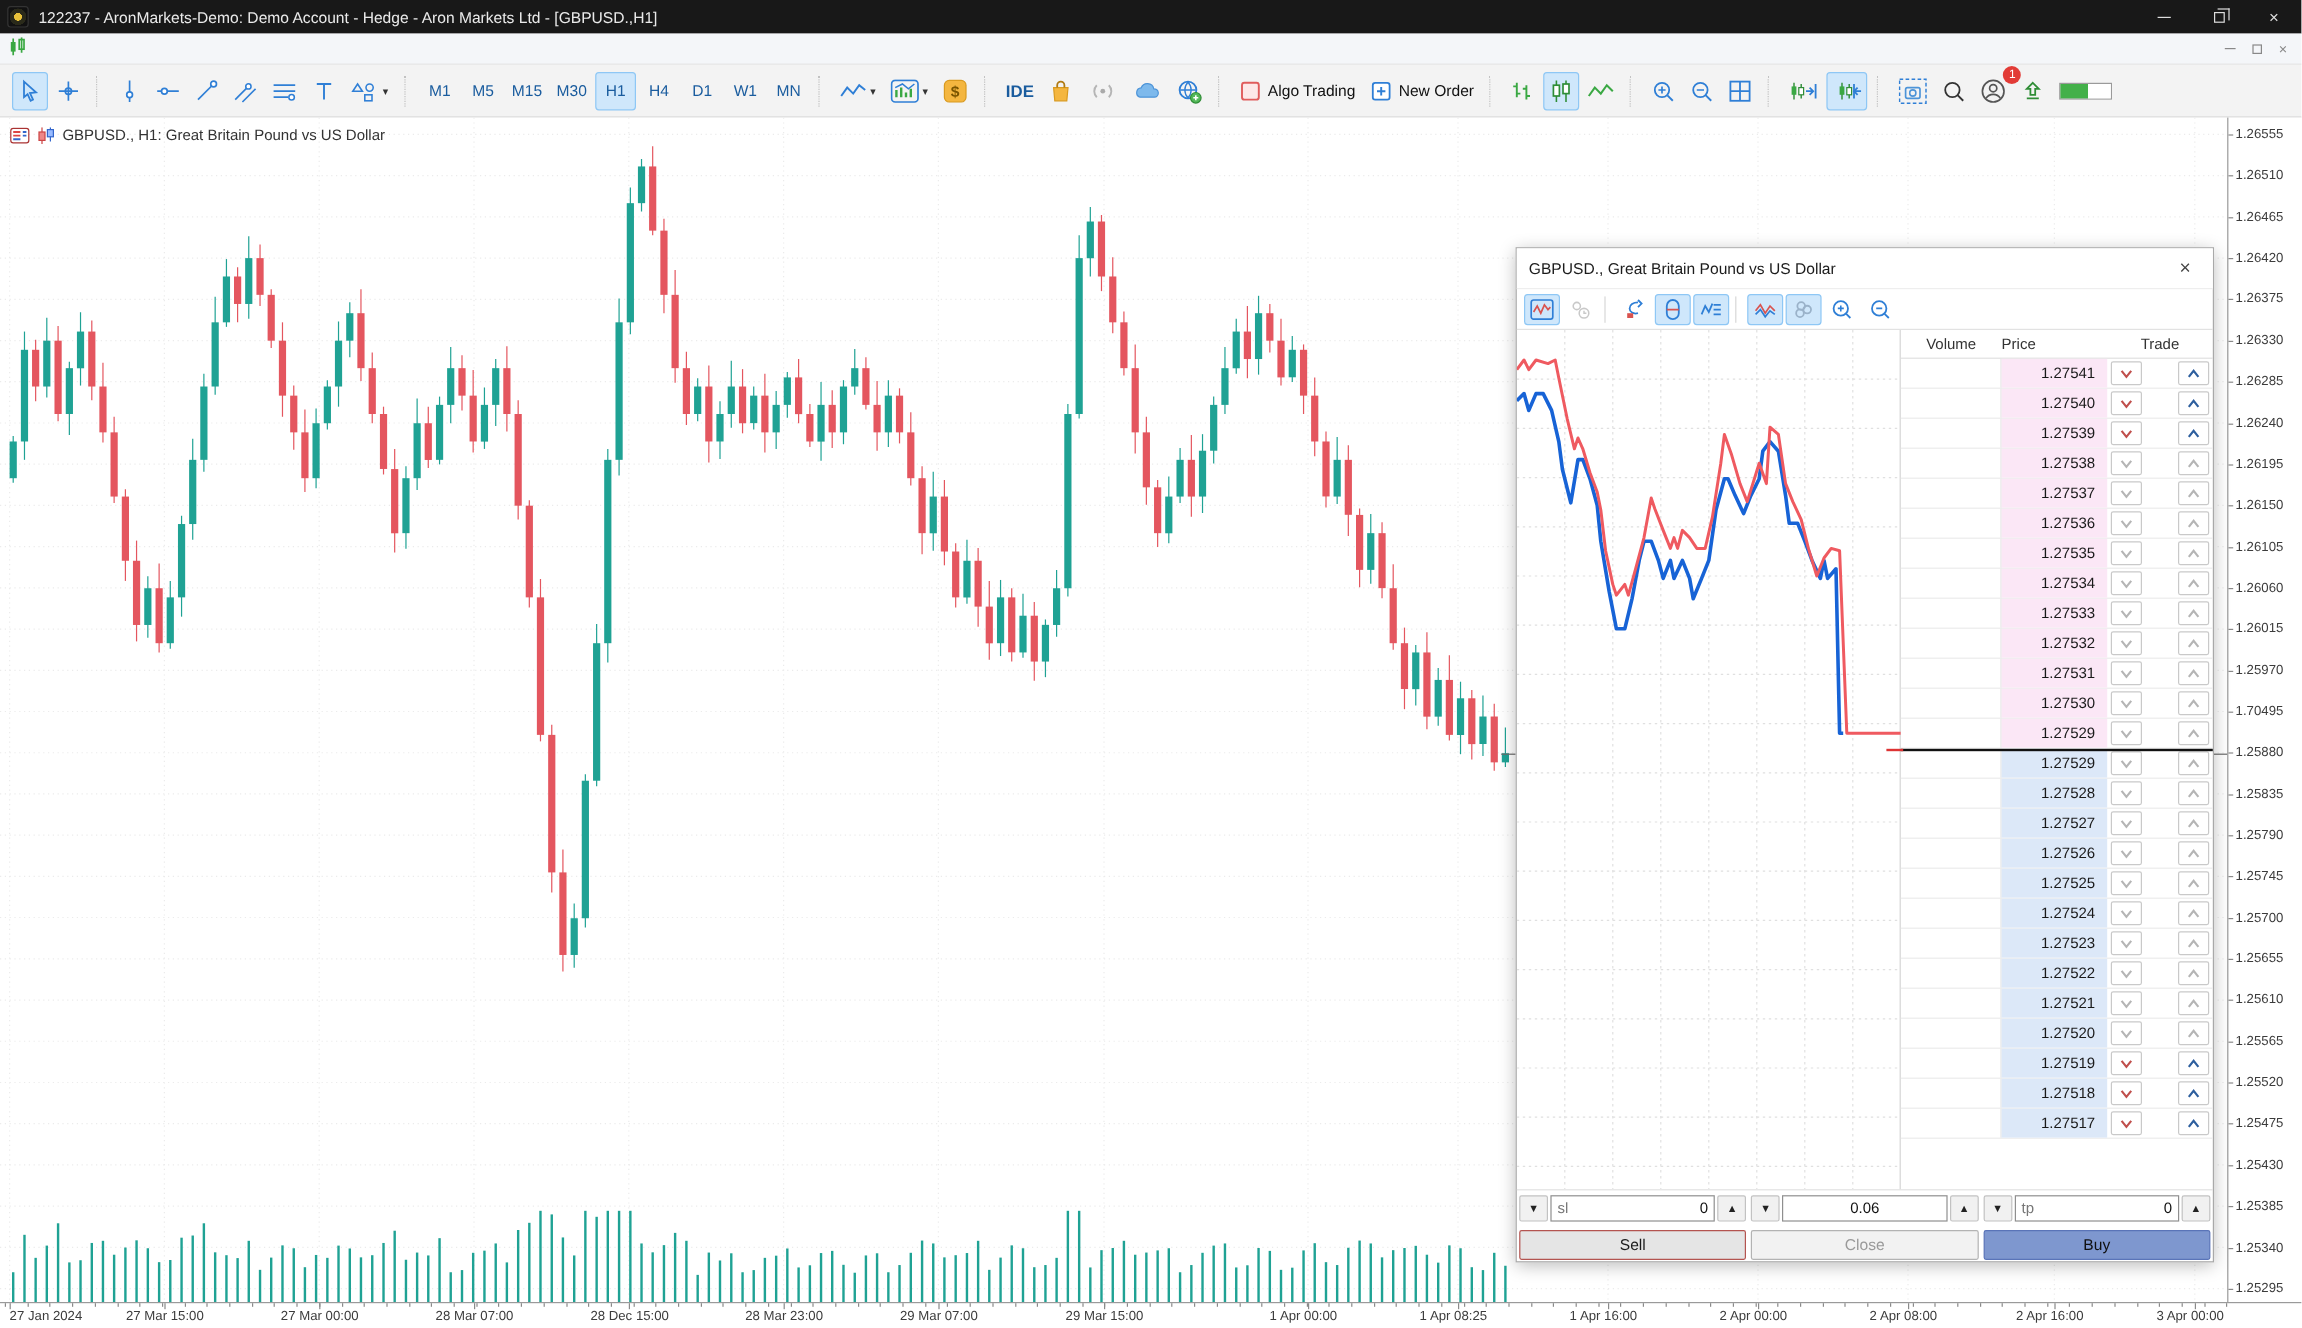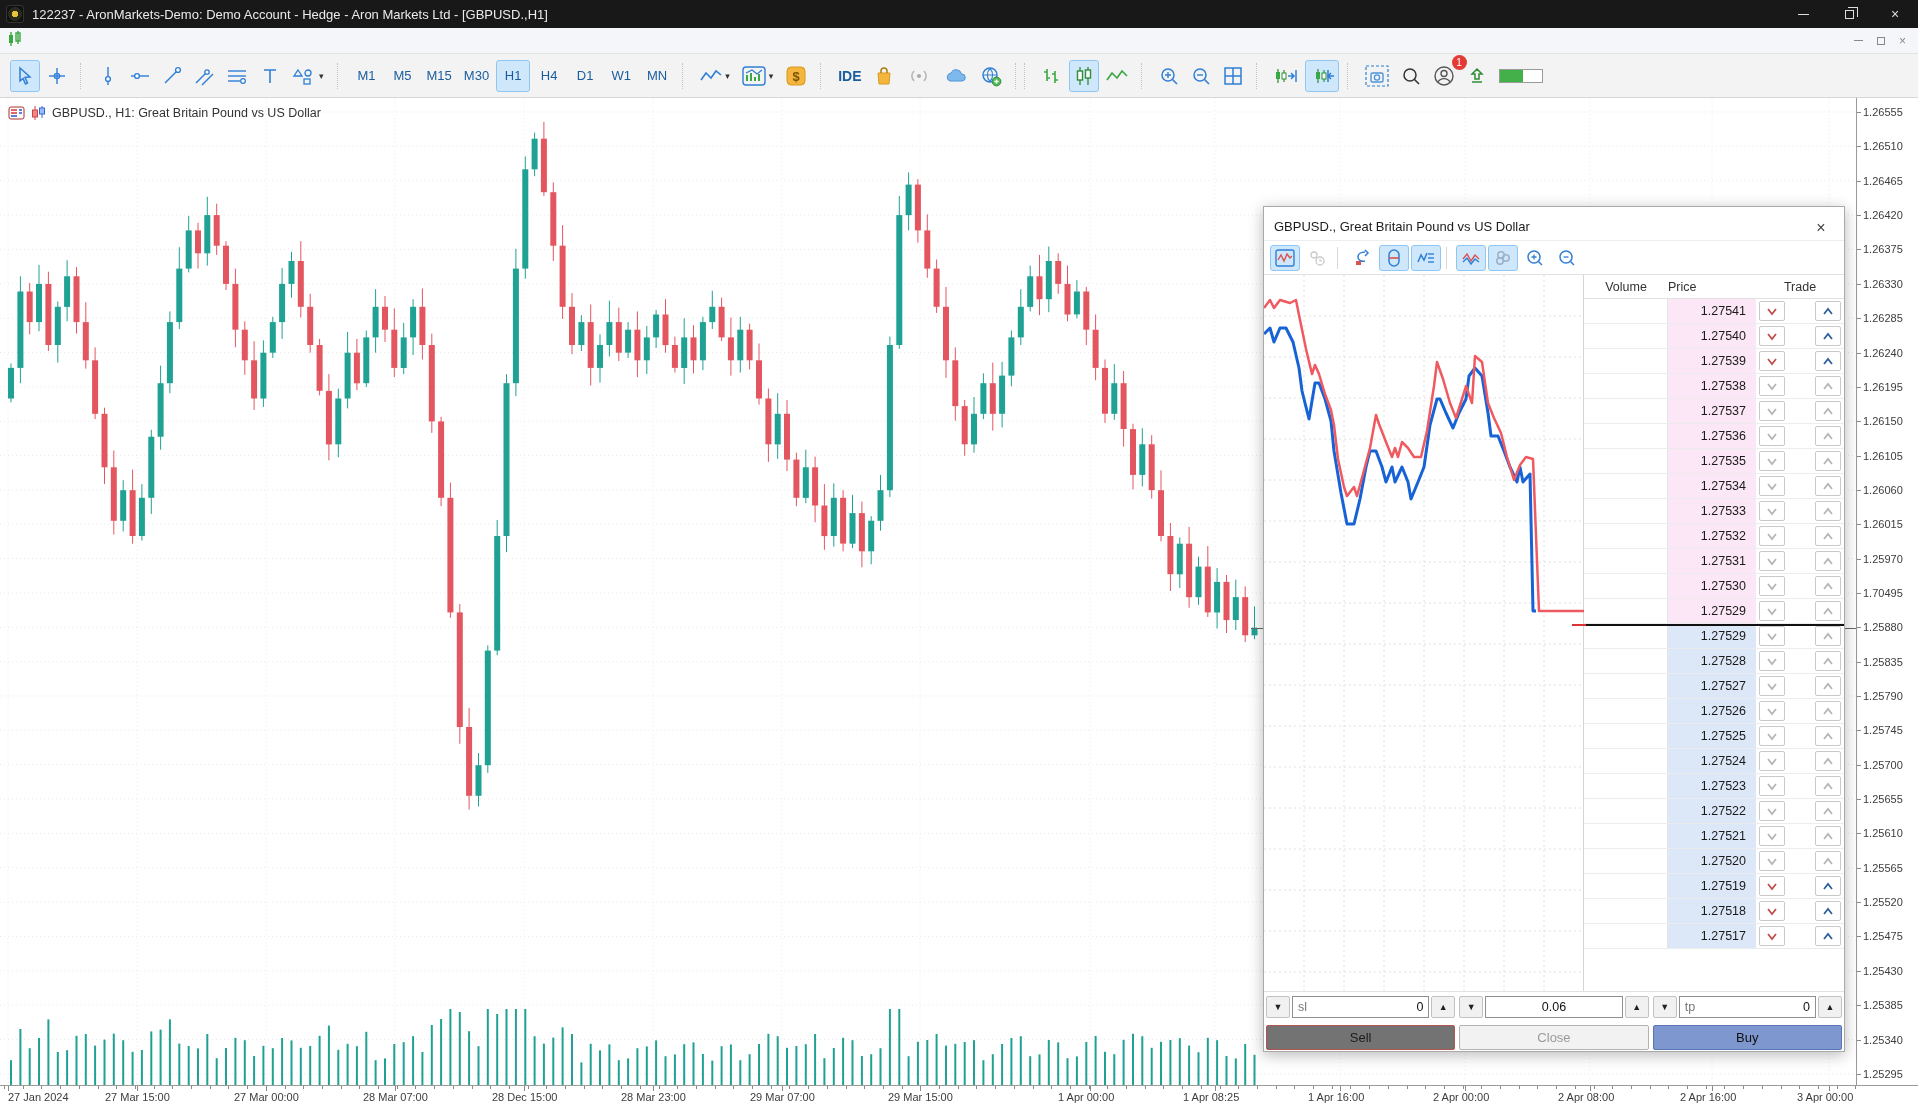--- a/index.html
+++ b/index.html
@@ -57,21 +57,21 @@
   .pa-tick { position:absolute; left:0; width:4px; height:1px; background:#8a8a8a; }
   .time-axis { position:absolute; left:0; top:987px; width:1918px; height:22px; border-top:1px solid #9a9a9a;
     font-size:11px; color:#3c3c3c; }
   .ta-label { position:absolute; top:5px; white-space:nowrap; }
   .ta-tick { position:absolute; top:0; width:1px; background:#8a8a8a; }
   .bid-line { position:absolute; height:1px; background:#6b6b6b; z-index:2; }
 
   
   .dom { position:absolute; left:1263px; top:206px; width:582px; height:846px; background:#fff;
     border:1px solid #a9a9a9; box-shadow:0 3px 14px rgba(0,0,0,.28); z-index:10; font-size:12.5px; }
-  .dom-header { height:34px; display:flex; align-items:flex-start; padding:12px 10px; font-size:13px; color:#1c1c1c;
+  .dom-header { height:34px; display:flex; align-items:center; padding:0 10px; font-size:13px; color:#1c1c1c;
     background:#fff; border-bottom:1px solid #eee; }
   .dom-close { margin-left:auto; color:#444; font-size:16px; width:26px; text-align:center; }
   .dom-toolbar { height:34px; display:flex; align-items:center; padding:0 6px; gap:2px; border-bottom:1px solid #e2e2e2; }
   .dbtn { width:30px; height:26px; display:flex; align-items:center; justify-content:center; border-radius:3px;
     border:1px solid transparent; }
   .dbtn.sel { background:#cfe7fb; border-color:#8ec7f5; }
   .dbtn.dis svg { opacity:.45; filter:grayscale(1); }
   .dsep { width:5px; height:22px; border-left:1px solid #d8d8d8; margin:0 3px; }
   .dom-body { position:relative; height:716px; display:flex; }
   .tickpanel { position:relative; width:320px; height:716px; border-right:1px solid #d5d5d5; }
@@ -93,21 +93,21 @@
   .spin { display:flex; align-items:center; gap:2px; flex:1; }
   .sbtn { width:24px; height:22px; background:#f1f1f1; border:1px solid #c2c2c2; font-size:9px; color:#222;
     display:flex; align-items:center; justify-content:center; border-radius:2px; }
   .sbox { height:22px; border:1px solid #8f8f8f; background:#fff; display:flex; align-items:center;
     padding:0 5px; flex:1; font-size:12.5px; }
   .sbox .lab { color:#777; margin-right:6px; } .sbox .val { margin-left:auto; color:#111; }
   .sbox.center { justify-content:center; } .sbox.center .val { margin:0; }
   .btn-row { height:32px; display:flex; gap:4px; padding:3px 2px 4px 2px; }
   .bigbtn { flex:1; display:flex; align-items:center; justify-content:center; font-size:13px;
     border-radius:2px; border:1px solid #b3b3b3; }
-  .btn-sell { background:#737373; border-color:#b45450; color:#1c1c1c; }
+  .btn-sell { background:#e5e5e5; border-color:#b45450; color:#1c1c1c; }
   .btn-close { background:#f2f2f2; color:#9a9a9a; }
   .btn-buy { background:#7e97cf; border-color:#5a74b8; color:#101010; }
 </style>
 </head>
 <body>
 
 <div id="app">
 
   <div class="titlebar">
     <span class="app-ico"></span>
@@ -264,20 +264,35 @@
       <div class="tbtn">
           <svg width="22" height="22" viewBox="0 0 22 22">
             <circle cx="10" cy="10" r="7" fill="none" stroke="#2f7fd6" stroke-width="1.5"></circle>
             <path d="M3.5 10 h13 M10 3.5 c3.5 3.5 3.5 9.5 0 13 M10 3.5 c-3.5 3.5 -3.5 9.5 0 13" fill="none" stroke="#2f7fd6" stroke-width="1.1"></path>
             <circle cx="16.5" cy="16.5" r="4.4" fill="#53b858" stroke="#2f8d36"></circle>
             <path d="M14.4 16.5 h4.2 M16.5 14.4 v4.2" stroke="#fff" stroke-width="1.3"></path>
           </svg>
         </div>
     </div>
     <div class="tsep"></div>
+    <div class="tgroup">
+      <div class="tbtn">
+        <svg width="18" height="18" viewBox="0 0 18 18">
+            <rect x="2" y="2" width="14" height="14" rx="2" fill="#fde8e8" stroke="#e05c5c" stroke-width="1.6"></rect>
+          </svg>
+        <span class="tlabel">Algo Trading</span>
+      </div>
+      <div class="tbtn">
+        <svg width="18" height="18" viewBox="0 0 18 18">
+            <rect x="2" y="2" width="14" height="14" rx="2" fill="#fff" stroke="#2f7fd6" stroke-width="1.5"></rect>
+            <path d="M9 5.5 V12.5 M5.5 9 H12.5" stroke="#2f7fd6" stroke-width="1.6"></path>
+          </svg>
+        <span class="tlabel">New Order</span>
+      </div>
+    </div>
     <div class="tsep"></div>
     <div class="tgroup">
       <div class="tbtn">
           <svg width="20" height="20" viewBox="0 0 20 20">
             <path d="M5 3 V15 M2 6 H5 M5 12 H8 M13 5 V17 M10 8 H13 M13 14 H16" stroke="#3aa843" stroke-width="1.6" fill="none"></path>
           </svg>
         </div>
       <div class="tbtn sel">
           <svg width="20" height="20" viewBox="0 0 20 20">
             <line x1="6" y1="1" x2="6" y2="19" stroke="#2f8d36" stroke-width="1.3"></line>

